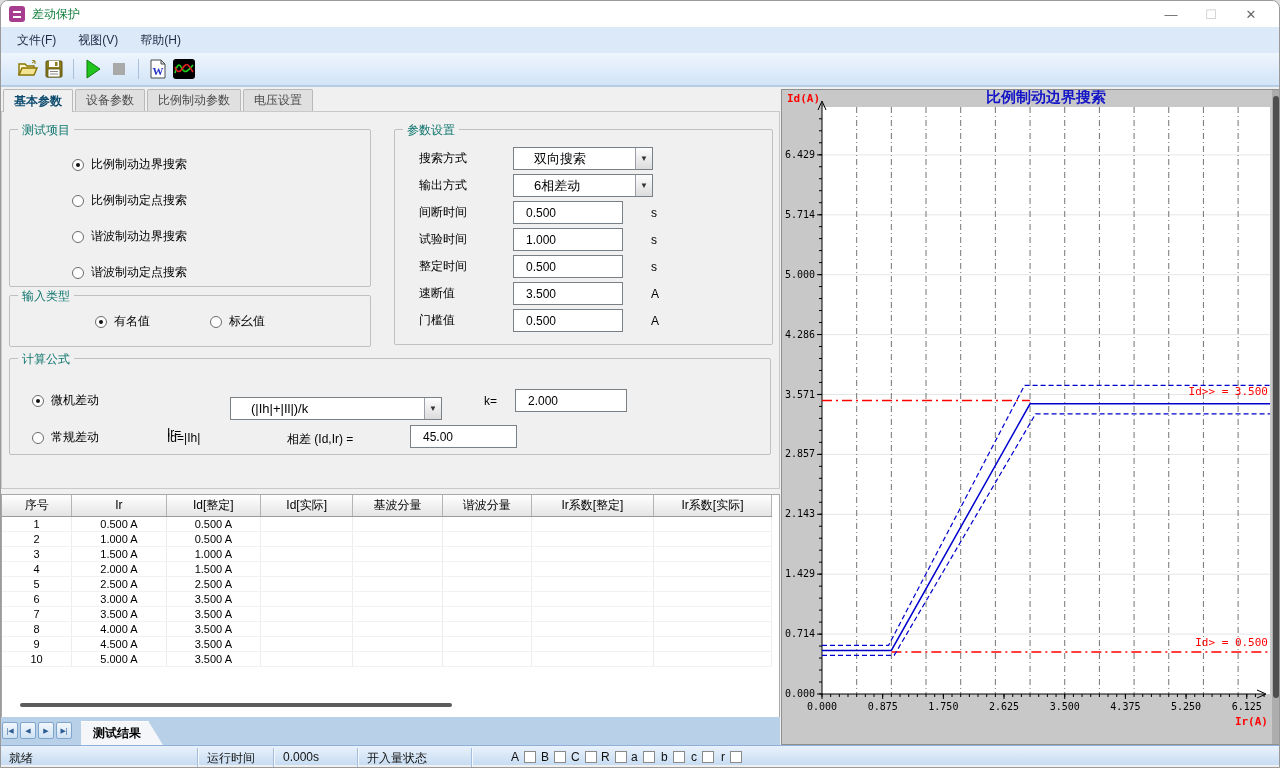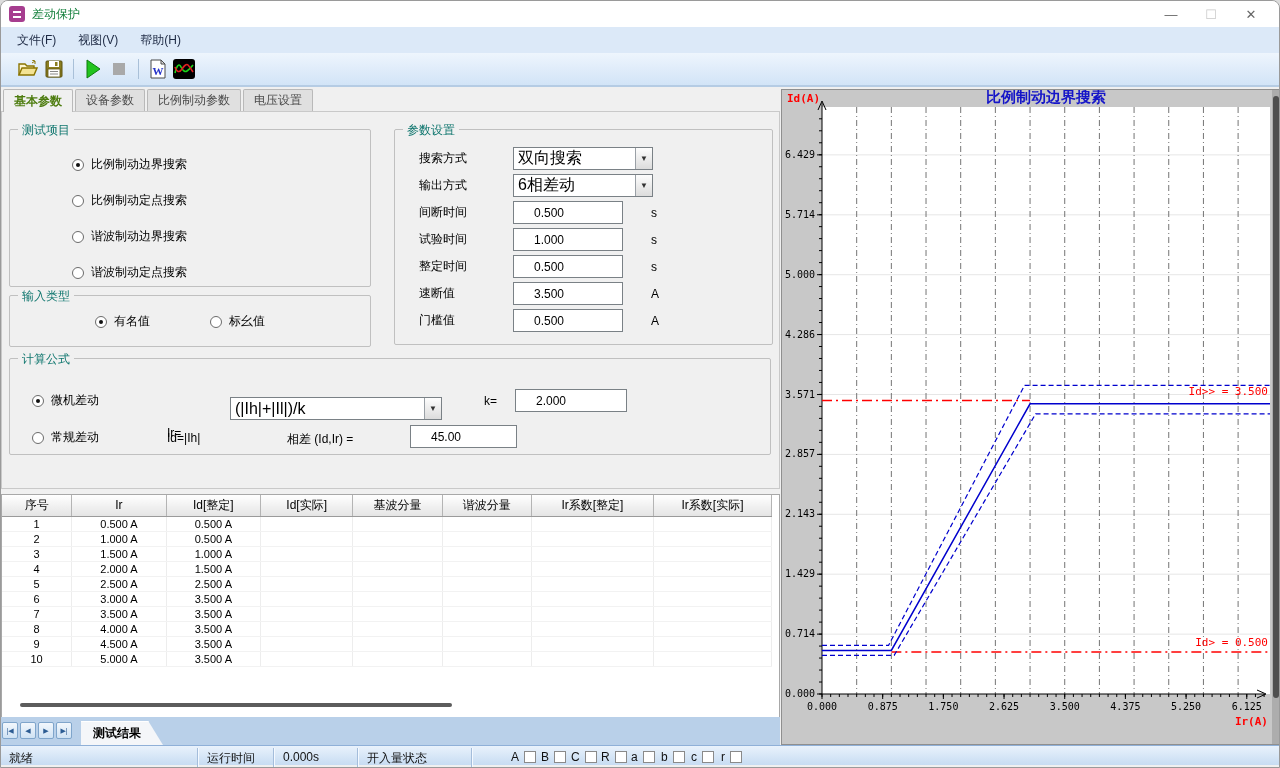--- a/index.html
+++ b/index.html
@@ -29,43 +29,43 @@
              background:linear-gradient(#eef5fd,#d2e4f7); border-bottom:2px solid #b5cce4;
              display:flex; align-items:center; padding-left:14px; }
   .tbtn { width:26px; height:26px; display:flex; align-items:center; justify-content:center; }
   .tsep { width:1px; height:20px; background:#a9c0d8; margin:0 6px; }
 
   
   .tabs { position:absolute; left:2px; top:88px; height:22px; display:flex; }
   .tab { height:22px; padding:0 10px; font-size:12px; color:#4c4c4c; background:#e0e0e0;
          border:1px solid #b9b9b9; border-bottom:none; display:flex; align-items:center;
          margin-right:2px; border-radius:2px 2px 0 0; }
-  .tab.active { background:#f0f0f0; color:#4d7c0f; font-weight:bold; position:relative; z-index:3; height:23px; }
+  .tab.active { background:#f0f0f0; color:#0c4a6e; font-weight:bold; position:relative; z-index:3; height:23px; }
   .tab-page { position:absolute; left:0; top:110px; width:779px; height:378px;
               background:#f0f0f0; border:1px solid #c9c9c9; z-index:1; }
 
   
   .groupbox { position:absolute; border:1px solid #c0c0c0; border-radius:2px; }
   .groupbox > .gtitle { position:absolute; top:-8px; left:8px; background:#f0f0f0;
                         padding:0 4px; font-size:12px; color:#0f766e; }
   .radio-row { display:flex; align-items:center; gap:7px; font-size:12px; color:#000; }
   .radio { width:12px; height:12px; border-radius:50%; border:1px solid #6b6b6b;
            background:#fff; position:relative; flex:none; }
   .radio.checked::after { content:''; position:absolute; left:3px; top:3px; width:4px; height:4px;
                           border-radius:50%; background:#111; }
   .checkbox { width:12px; height:12px; border:1px solid #8a8a8a; background:#fff; display:inline-block; }
 
   
   .param-row { display:flex; align-items:center; height:23px; margin-bottom:4px; font-size:12px; }
   .param-label { width:118px; padding-left:24px; color:#000; }
   .tinput { width:110px; height:23px; border:1px solid #7a8186; background:#fff;
-            font-size:12px; padding:2px 20px; font-family:"Liberation Sans",sans-serif; }
+            font-size:12px; padding:2px 12px; font-family:"Liberation Sans",sans-serif; }
   .combo { width:140px; height:23px; border:1px solid #7a8186; background:#fff;
            display:flex; align-items:center; position:relative; }
-  .combo .ctext { flex:1; font-size:16px; padding-left:4px; white-space:nowrap; overflow:hidden; }
+  .combo .ctext { flex:1; font-size:13px; padding-left:20px; white-space:nowrap; overflow:hidden; }
   .combo .cbtn { width:17px; height:100%; border-left:1px solid #9aa0a6;
                  background:linear-gradient(#fdfdfd,#dcdcdc); display:flex; align-items:center;
                  justify-content:center; font-size:8px; color:#333; }
   .unit { margin-left:28px; font-size:12px; }
 
   
   .rtable { position:absolute; left:0; top:493px; width:779px; height:269px; background:#fff;
             border:1px solid #a8a8a8; overflow:hidden; }
   table { border-collapse:collapse; width:770px; table-layout:fixed; }
   th { height:21px; font-size:12px; font-weight:normal; background:linear-gradient(#ffffff,#e4e4e4);

